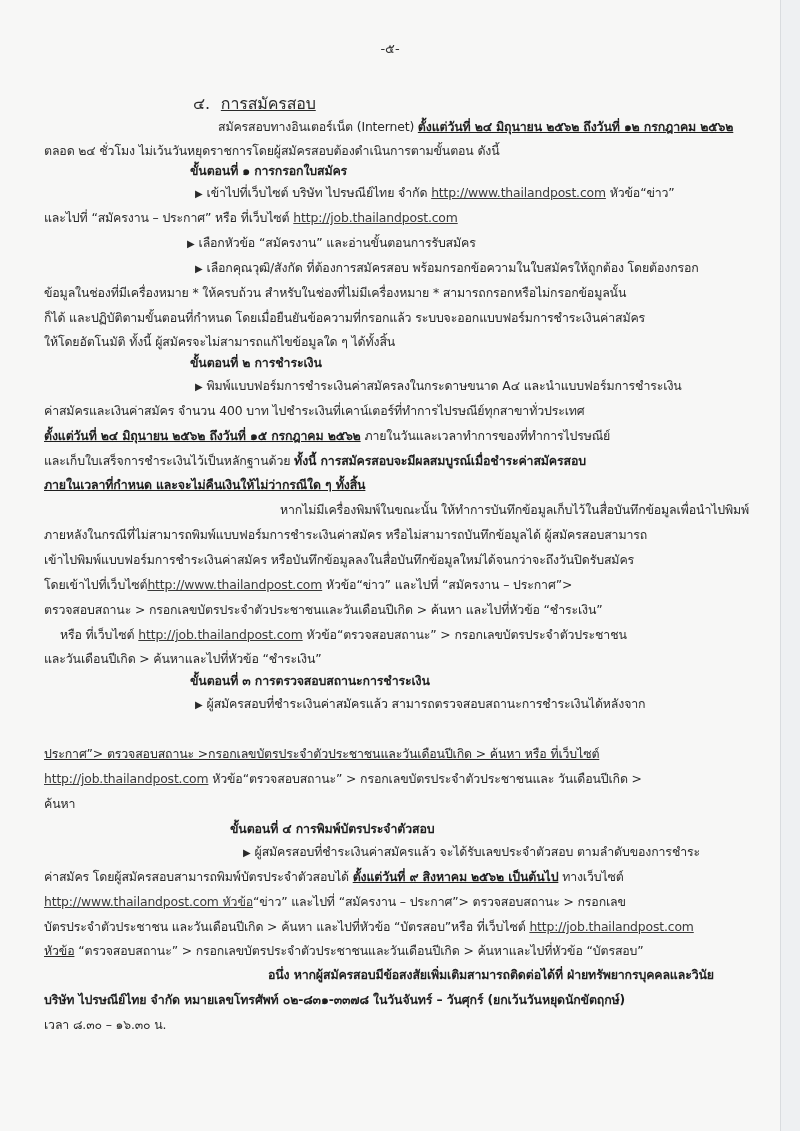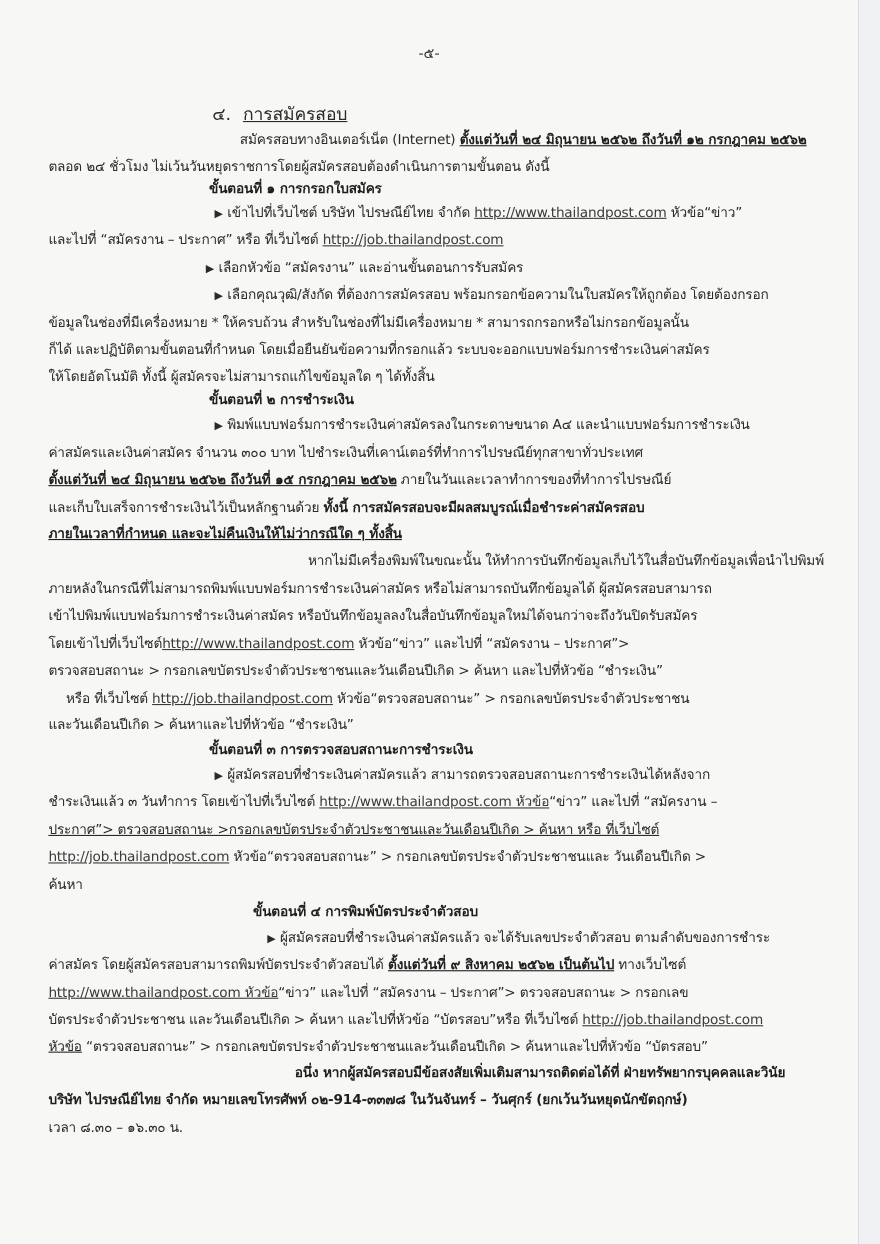--- a/index.html
+++ b/index.html
@@ -67,21 +67,21 @@
     <span class="tri">▶</span><span>เลือกคุณวุฒิ/สังกัด ที่ต้องการสมัครสอบ พร้อมกรอกข้อความในใบสมัครให้ถูกต้อง โดยต้องกรอก</span>
   </div>
   <div class="line" style="top:285px; left:44px;">ข้อมูลในช่องที่มีเครื่องหมาย * ให้ครบถ้วน สำหรับในช่องที่ไม่มีเครื่องหมาย * สามารถกรอกหรือไม่กรอกข้อมูลนั้น</div>
   <div class="line" style="top:310px; left:44px;">ก็ได้ และปฏิบัติตามขั้นตอนที่กำหนด โดยเมื่อยืนยันข้อความที่กรอกแล้ว ระบบจะออกแบบฟอร์มการชำระเงินค่าสมัคร</div>
   <div class="line" style="top:334px; left:44px;">ให้โดยอัตโนมัติ ทั้งนี้ ผู้สมัครจะไม่สามารถแก้ไขข้อมูลใด ๆ ได้ทั้งสิ้น</div>
 
   <div class="line b" style="top:355px; left:190px;">ขั้นตอนที่ ๒ การชำระเงิน</div>
   <div class="line" style="top:378px; left:195px;">
     <span class="tri">▶</span><span>พิมพ์แบบฟอร์มการชำระเงินค่าสมัครลงในกระดาษขนาด A๔ และนำแบบฟอร์มการชำระเงิน</span>
   </div>
-  <div class="line" style="top:403px; left:44px;">ค่าสมัครและเงินค่าสมัคร จำนวน ๓๐๐ บาท ไปชำระเงินที่เคาน์เตอร์ที่ทำการไปรษณีย์ทุกสาขาทั่วประเทศ</div>
+  <div class="line" style="top:403px; left:44px;">ค่าสมัครและเงินค่าสมัคร จำนวน 400 บาท ไปชำระเงินที่เคาน์เตอร์ที่ทำการไปรษณีย์ทุกสาขาทั่วประเทศ</div>
   <div class="line" style="top:428px; left:44px;">
     <span class="b u">ตั้งแต่วันที่ ๒๔ มิถุนายน ๒๕๖๒ ถึงวันที่ ๑๕ กรกฎาคม ๒๕๖๒</span><span> ภายในวันและเวลาทำการของที่ทำการไปรษณีย์</span>
   </div>
   <div class="line" style="top:453px; left:44px;">
     <span>และเก็บใบเสร็จการชำระเงินไว้เป็นหลักฐานด้วย </span><span class="b">ทั้งนี้ การสมัครสอบจะมีผลสมบูรณ์เมื่อชำระค่าสมัครสอบ</span>
   </div>
   <div class="line b" style="top:477px; left:44px;">
     <span class="u">ภายในเวลาที่กำหนด และจะไม่คืนเงินให้ไม่ว่ากรณีใด ๆ ทั้งสิ้น</span>
   </div>
 
@@ -94,23 +94,20 @@
   <div class="line" style="top:602px; left:44px;">ตรวจสอบสถานะ &gt; กรอกเลขบัตรประจำตัวประชาชนและวันเดือนปีเกิด &gt; ค้นหา และไปที่หัวข้อ “ชำระเงิน”</div>
   <div class="line" style="top:627px; left:60px;">
     <span>หรือ ที่เว็บไซต์ </span><a class="link">http://job.thailandpost.com</a><span> หัวข้อ“ตรวจสอบสถานะ” &gt; กรอกเลขบัตรประจำตัวประชาชน</span>
   </div>
   <div class="line" style="top:651px; left:44px;">และวันเดือนปีเกิด &gt; ค้นหาและไปที่หัวข้อ “ชำระเงิน”</div>
 
   <div class="line b" style="top:673px; left:190px;">ขั้นตอนที่ ๓ การตรวจสอบสถานะการชำระเงิน</div>
   <div class="line" style="top:696px; left:195px;">
     <span class="tri">▶</span><span>ผู้สมัครสอบที่ชำระเงินค่าสมัครแล้ว สามารถตรวจสอบสถานะการชำระเงินได้หลังจาก</span>
   </div>
-  <div class="line" style="top:721px; left:44px;">
-    <span>ชำระเงินแล้ว ๓ วันทำการ โดยเข้าไปที่เว็บไซต์ </span><a class="link">http://www.thailandpost.com หัวข้อ</a><span>“ข่าว” และไปที่ “สมัครงาน –</span>
-  </div>
   <div class="line" style="top:746px; left:44px;text-decoration:underline;">ประกาศ”&gt; ตรวจสอบสถานะ &gt;กรอกเลขบัตรประจำตัวประชาชนและวันเดือนปีเกิด &gt; ค้นหา หรือ ที่เว็บไซต์</div>
   <div class="line" style="top:771px; left:44px;">
     <a class="link">http://job.thailandpost.com</a><span> หัวข้อ“ตรวจสอบสถานะ” &gt; กรอกเลขบัตรประจำตัวประชาชนและ วันเดือนปีเกิด &gt;</span>
   </div>
   <div class="line" style="top:796px; left:44px;">ค้นหา</div>
 
   <div class="line b" style="top:821px; left:190px;margin-left:40px;">ขั้นตอนที่ ๔ การพิมพ์บัตรประจำตัวสอบ</div>
   <div class="line" style="top:844px; left:195px;padding-left:48px;">
     <span class="tri">▶</span><span>ผู้สมัครสอบที่ชำระเงินค่าสมัครแล้ว จะได้รับเลขประจำตัวสอบ ตามลำดับของการชำระ</span>
   </div>
@@ -121,18 +118,18 @@
     <a class="link">http://www.thailandpost.com หัวข้อ</a><span>“ข่าว” และไปที่ “สมัครงาน – ประกาศ”&gt; ตรวจสอบสถานะ &gt; กรอกเลข</span>
   </div>
   <div class="line" style="top:919px; left:44px;">
     <span>บัตรประจำตัวประชาชน และวันเดือนปีเกิด &gt; ค้นหา และไปที่หัวข้อ “บัตรสอบ”หรือ ที่เว็บไซต์ </span><a class="link">http://job.thailandpost.com</a>
   </div>
   <div class="line" style="top:943px; left:44px;">
     <span class="u">หัวข้อ</span><span> “ตรวจสอบสถานะ” &gt; กรอกเลขบัตรประจำตัวประชาชนและวันเดือนปีเกิด &gt; ค้นหาและไปที่หัวข้อ “บัตรสอบ”</span>
   </div>
 
   <div class="line b" style="top:967px; left:268px;">อนึ่ง หากผู้สมัครสอบมีข้อสงสัยเพิ่มเติมสามารถติดต่อได้ที่ ฝ่ายทรัพยากรบุคคลและวินัย</div>
-  <div class="line b" style="top:992px; left:44px;">บริษัท ไปรษณีย์ไทย จำกัด หมายเลขโทรศัพท์ ๐๒-914-๓๓๗๘ ในวันจันทร์ – วันศุกร์ (ยกเว้นวันหยุดนักขัตฤกษ์)</div>
+  <div class="line b" style="top:992px; left:44px;">บริษัท ไปรษณีย์ไทย จำกัด หมายเลขโทรศัพท์ ๐๒-๘๓๑-๓๓๗๘ ในวันจันทร์ – วันศุกร์ (ยกเว้นวันหยุดนักขัตฤกษ์)</div>
   <div class="line" style="top:1017px; left:44px;">เวลา ๘.๓๐ – ๑๖.๓๐ น.</div>
 
 </div>
 <div class="edge"></div>
 <div class="edge-shade"></div>
 
 </body></html>

